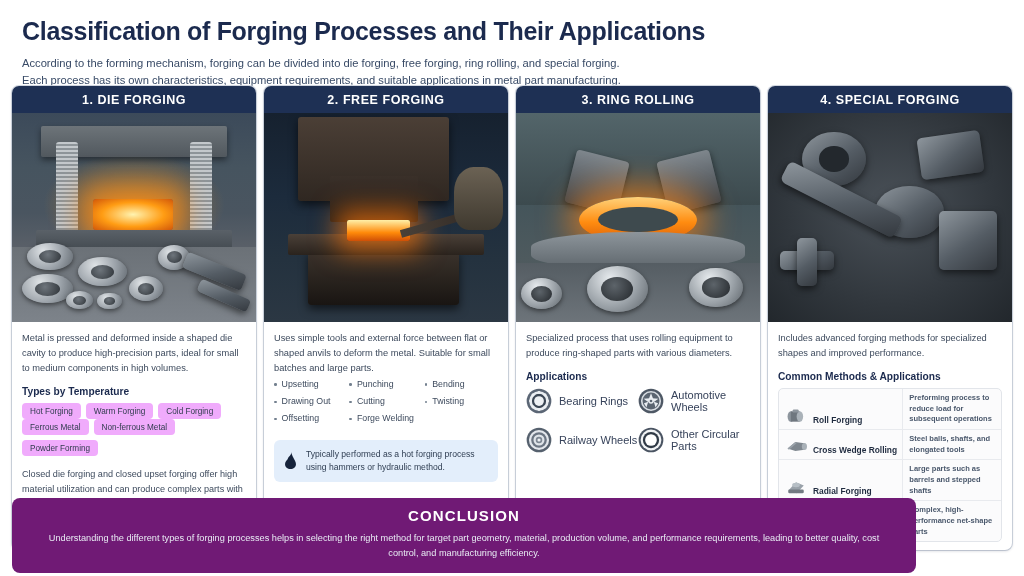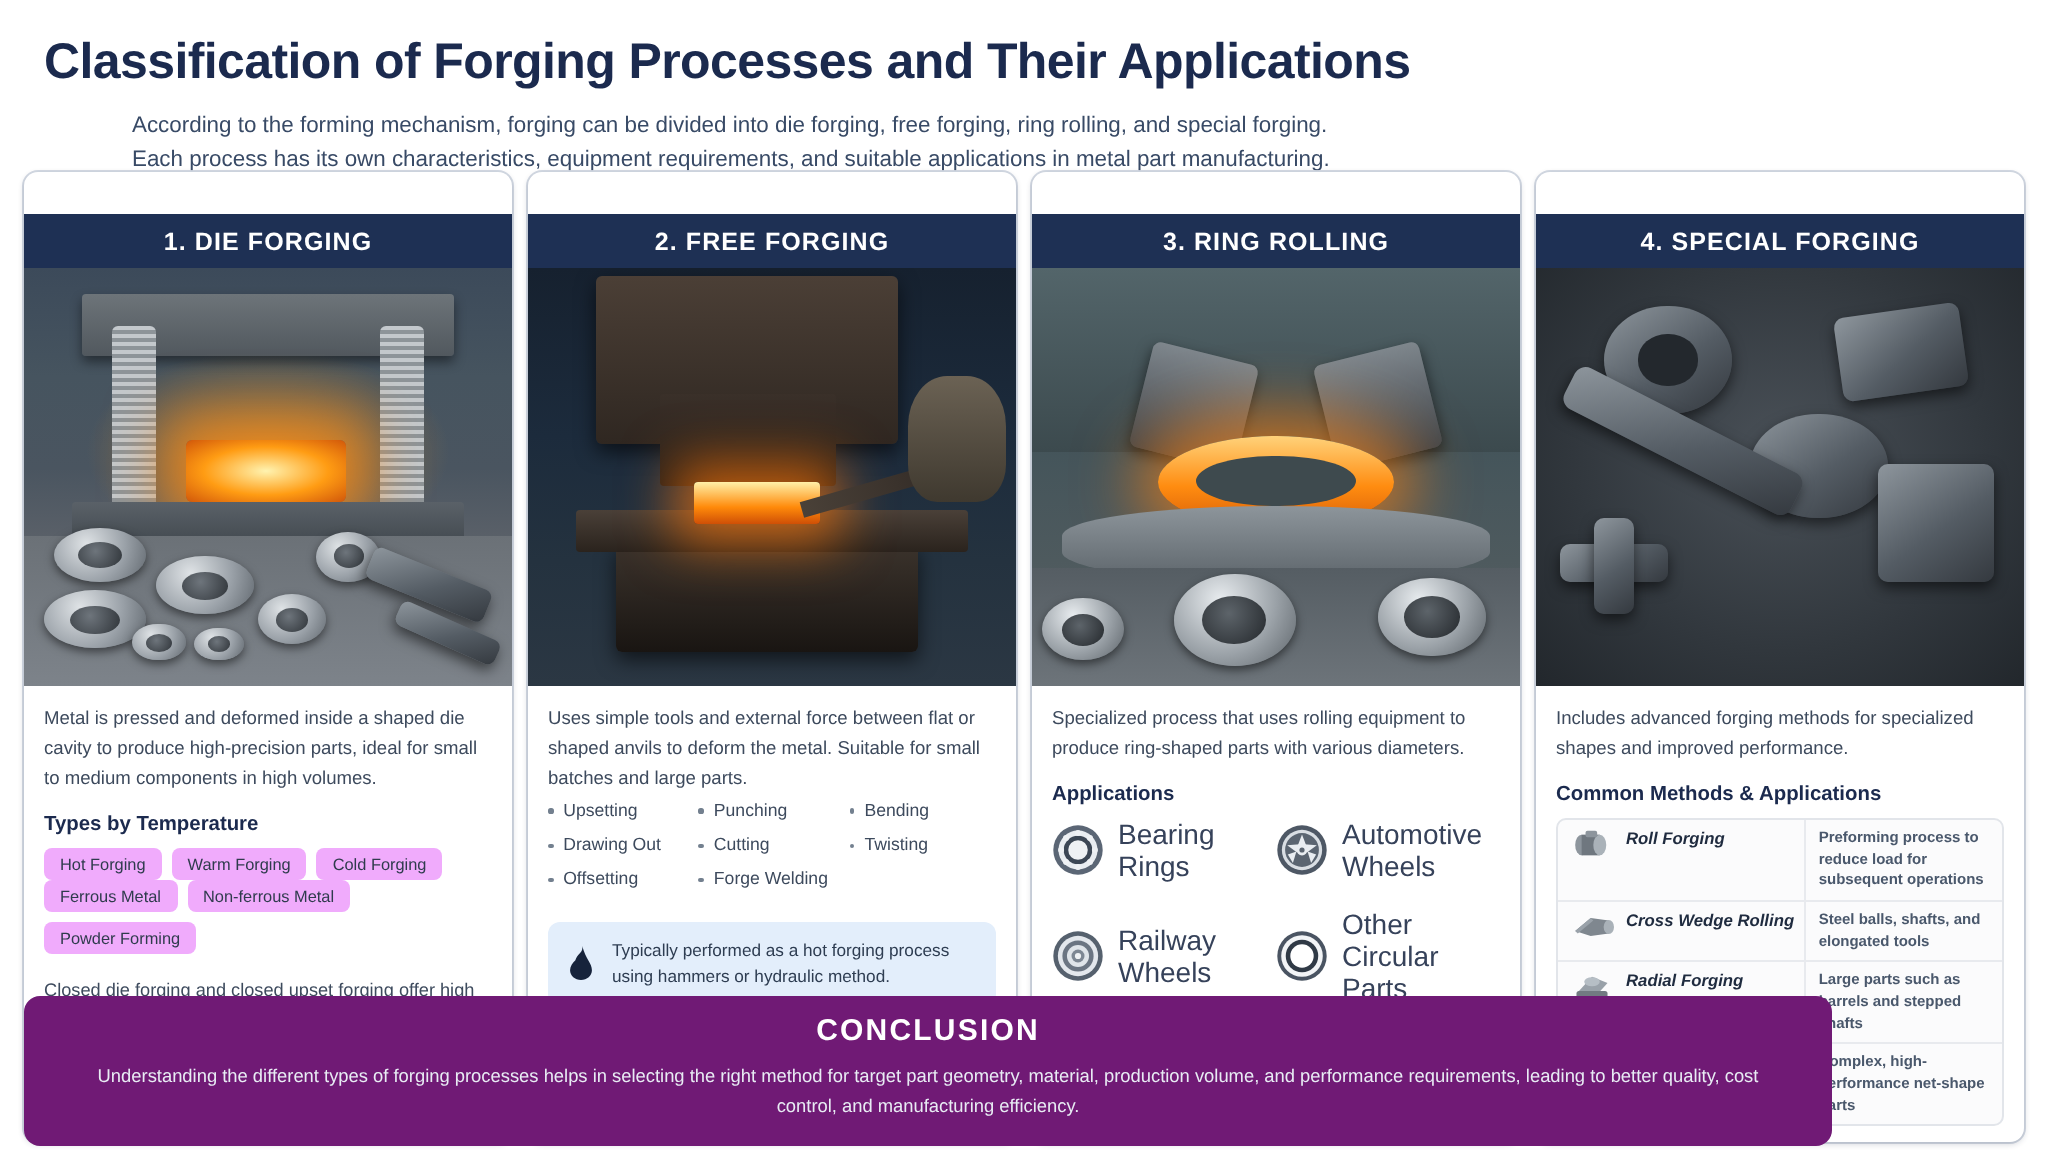--- a/index.html
+++ b/index.html
@@ -13,37 +13,37 @@
 
   
   .main-title {
     font-size: 25px; font-weight: bold; color: #1b2a4e;
     letter-spacing: -0.3px; line-height: 1.1; margin: 6px 0 0 10px;
   }
   .subtitle {
     margin: 9px 0 0 10px; font-size: 11.2px; color: #384a66;
     line-height: 1.55; max-width: 960px;
   }
-  .subtitle span { display: block; margin-left: 44px; }
+  .subtitle span { display: block; }
 
   
   .cards {
     position: absolute; left: 12px; top: 86px;
     width: 1000px; display: flex; gap: 8px;
   }
   .card {
     flex: 1 1 0; background: #ffffff;
     border-radius: 7px; overflow: hidden;
     box-shadow: 0 1px 3px rgba(20,30,60,.20), 0 0 0 1px rgba(210,216,226,.9);
     display: flex; flex-direction: column;
   }
   .card-head {
     background: #1e3054; color: #ffffff;
     text-align: center; font-size: 12.5px; font-weight: bold;
-    letter-spacing: .55px; padding: 7px 4px 6px; margin-top: 21px;
+    letter-spacing: .55px; padding: 7px 4px 6px;
   }
   .card-img { width: 100%; height: 209px; position: relative; overflow: hidden; }
   .card-body { padding: 9px 10px 8px 10px; flex: 1; }
   .desc { font-size: 9.3px; color: #3d4a5d; line-height: 1.62; }
   .sec-title { font-size: 10.2px; font-weight: bold; color: #1b2a4e; margin: 10px 0 6px; }
 
   
   .tags { display: flex; flex-wrap: wrap; gap: 5px; }
   .tag {
     background: #f0abfc; color: #2f3b4d; font-size: 8.2px;
@@ -67,32 +67,32 @@
     padding: 8px 9px; display: flex; align-items: center; gap: 8px;
   }
   .callout .txt { font-size: 8.6px; color: #2e3d52; line-height: 1.55; }
 
   
   .apps { display: flex; flex-wrap: wrap; }
   .app {
     width: 50%; display: flex; align-items: center; gap: 7px;
     margin-bottom: 13px;
   }
-  .app-label { font-size: 14px; color: #36425a; }
+  .app-label { font-size: 11px; color: #36425a; }
 
   
   .mtable {
     border: 1px solid #e2e5ea; border-radius: 5px; overflow: hidden;
     background: #fbfbfc;
   }
   .mrow { display: flex; border-bottom: 1px solid #e8eaee; min-height: 25px; }
   .mrow:last-child { border-bottom: none; }
   .mcell-l {
-    width: 56%; display: flex; align-items: flex-start; gap: 6px;
-    padding: 4px 5px 4px 6px; border-right: 1px solid #e8eaee; font-style: italic;
+    width: 56%; display: flex; align-items: flex-end; gap: 6px;
+    padding: 4px 5px 4px 6px; border-right: 1px solid #e8eaee;
   }
   .mname { font-size: 8.4px; font-weight: bold; color: #1f2b3f; line-height: 1.2; }
   .mcell-r {
     width: 44%; padding: 4px 5px 4px 6px; font-size: 7.5px;
     color: #4a586c; line-height: 1.42; display: flex; align-items: center; font-weight: bold;
   }
 
   
   .conclusion {
     position: absolute; left: 12px; top: 498px; width: 904px;

